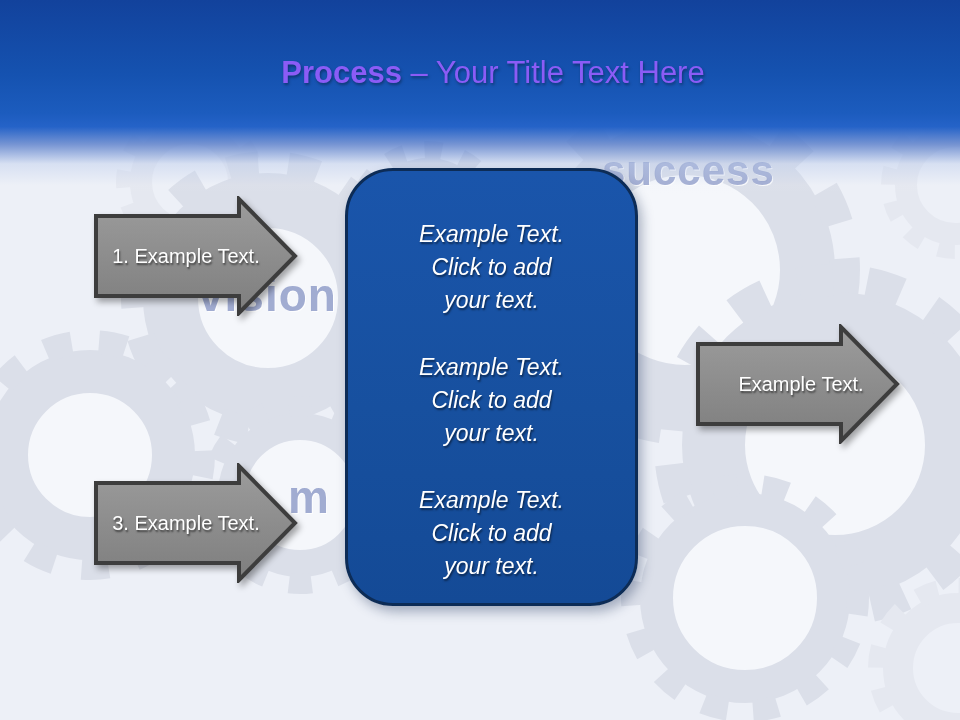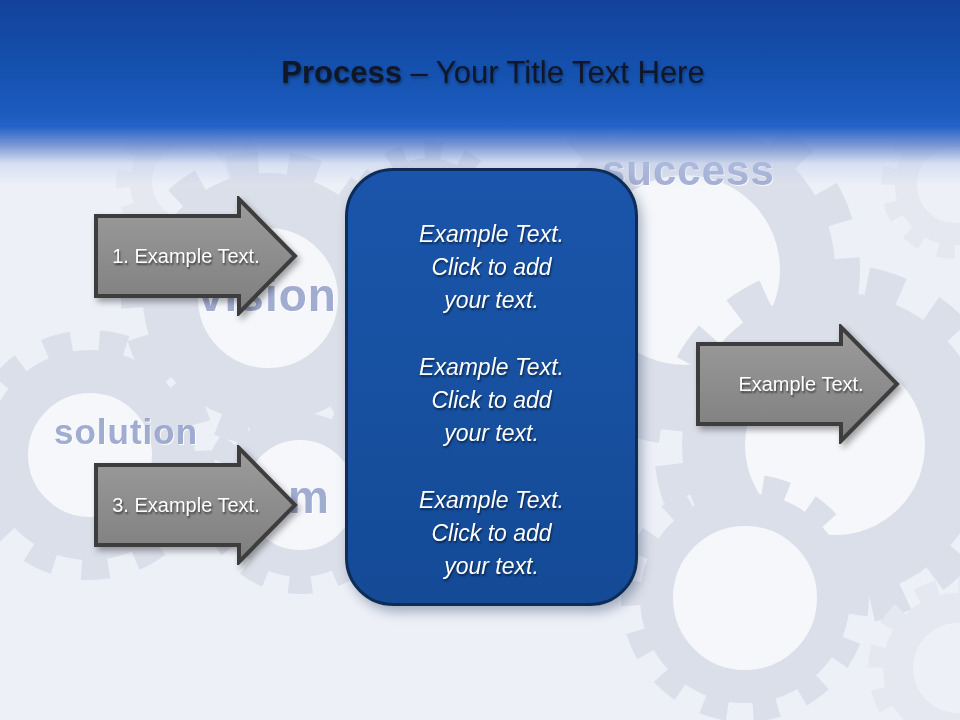--- a/index.html
+++ b/index.html
@@ -31,21 +31,21 @@
     position:absolute;left:0;top:0;width:960px;height:195px;z-index:3;
     pointer-events:none;
     background:linear-gradient(180deg,
       #12429c 0%, #1552b0 38%, #1c5cbe 58%, #2563c8 65%,
       rgba(92,128,203,0.82) 74%, rgba(188,204,236,0.45) 84%,
       rgba(237,240,247,0.05) 95%, rgba(237,240,247,0) 100%);
   }
   .slide-title{
     position:absolute;left:0;right:0;top:54px;z-index:6;
     text-align:center;padding-left:26px;
-    color:#0f172a;font-size:31px;line-height:38px;
+    color:#8b5cf6;font-size:31px;line-height:38px;
     text-shadow:1px 2px 3px rgba(0,0,0,0.35);
   }
   .slide-title .bold{font-weight:bold;}
   
   .panel{
     position:absolute;left:345px;top:168px;width:293px;height:438px;z-index:5;
     box-sizing:border-box;border:3px solid #0d2c56;border-radius:48px;
     background:linear-gradient(180deg,#1a55ab 0%,#17509f 55%,#144a96 100%);
     box-shadow:4px 6px 12px rgba(25,45,85,0.35);
     display:flex;flex-direction:column;gap:34px;
@@ -62,21 +62,21 @@
     filter:drop-shadow(3px 4px 3px rgba(0,0,0,0.35));}
   .arrow .lbl{
     position:absolute;left:6px;top:50%;width:172px;
     transform:translateY(-50%);
     text-align:center;color:#ffffff;font-size:20px;
     text-shadow:1px 2px 2px rgba(0,0,0,0.55);
     white-space:nowrap;
   }
   .arrow-1{left:94px;top:196px;}
   .arrow-2{left:94px;top:321px;}
-  .arrow-3{left:94px;top:445px;}
+  .arrow-3{left:94px;top:463px;}
   .arrow-right{left:696px;top:324px;}
   .arrow-right .lbl{left:10px;width:190px;}
 </style>
 </head>
 <body>
 
 <div class="slide">
 
   <svg class="gears" width="960" height="720" viewBox="0 0 960 720">
     <defs>
@@ -139,21 +139,20 @@
 
     <g>
       <circle class="sunbody" cx="428" cy="222" r="64"></circle>
       <circle class="teeth" cx="428" cy="222" r="70" style="stroke:#d6dae5;stroke-width:22;stroke-dasharray:17 19.652;stroke-dashoffset:4"></circle>
       <circle class="hole" cx="428" cy="222" r="16"></circle>
     </g>
   </svg>
 
   <div class="gear-word w-vision">vision</div>
   <div class="gear-word w-success">success</div>
-  <div class="gear-word w-solution">solution</div>
   <div class="gear-word w-teamwork">m</div>
 
   <div class="header-overlay"></div>
 
   <div class="slide-title">
     <span class="bold">Process</span>
     <span>– Your Title Text Here</span>
   </div>
 
   <div class="panel">

